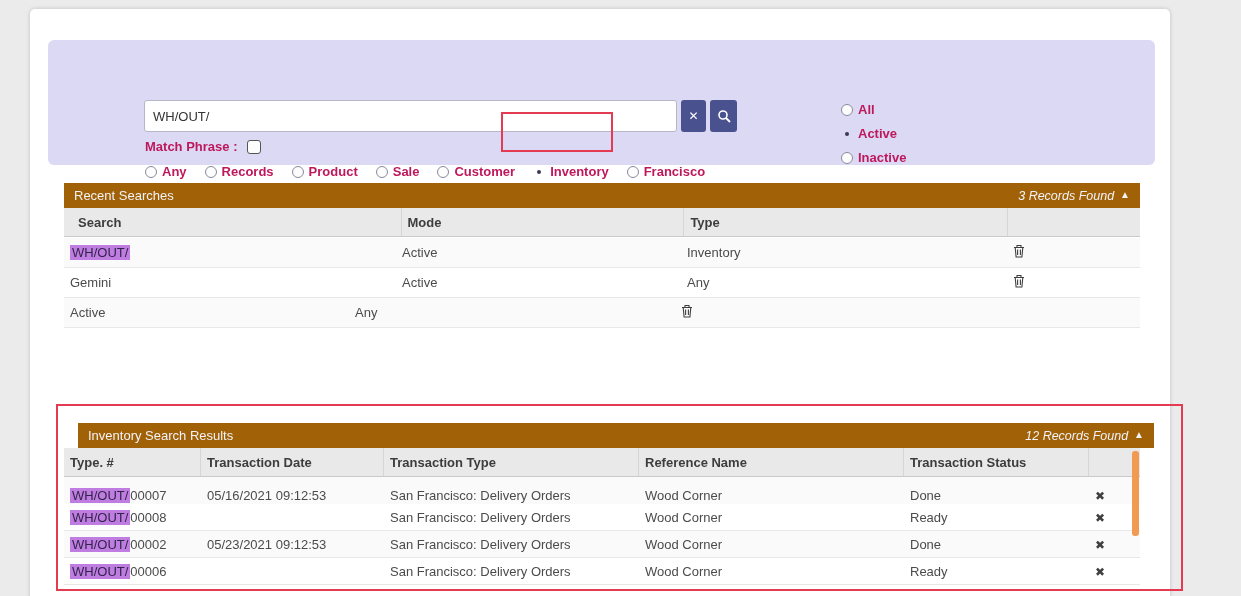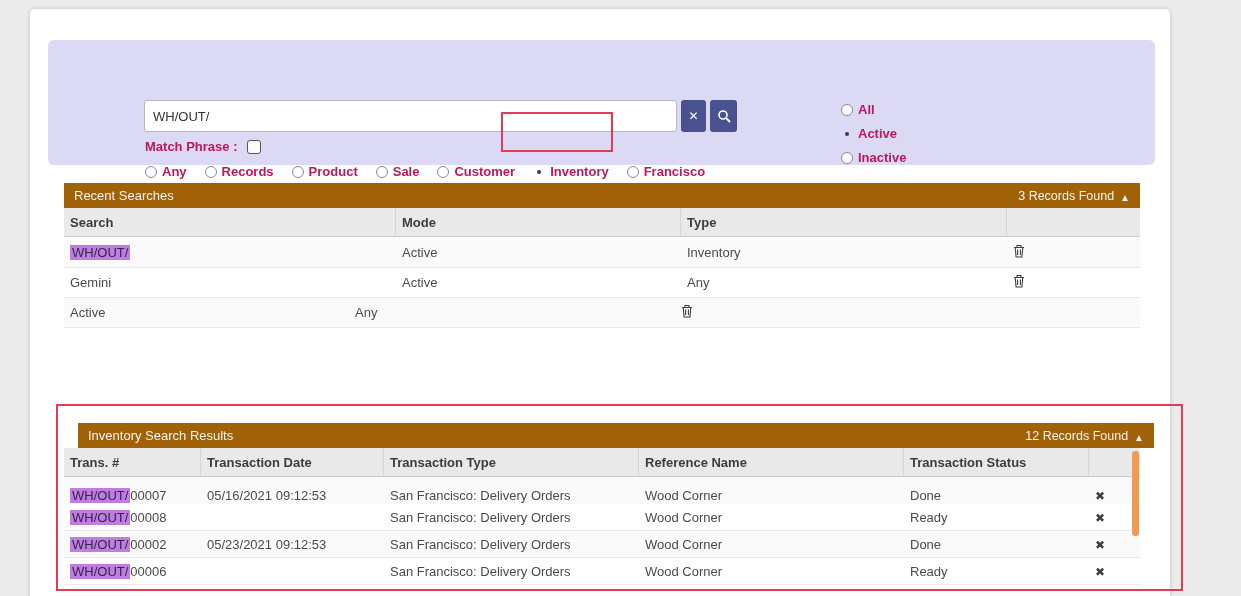--- a/index.html
+++ b/index.html
@@ -102,21 +102,21 @@
   
   .section-bar {
     position: absolute;
     width: 1076px; height: 25px;
     background: #a16207;
     color: #f2f2f8;
     display: flex; align-items: center; justify-content: space-between;
     padding: 0 10px;
     font-size: 13px;
   }
-  .records { display: flex; align-items: flex-end; gap: 6px; font-size: 12.5px; cursor: pointer; }
+  .records { display: flex; align-items: flex-start; gap: 6px; font-size: 12.5px; cursor: pointer; font-style: italic; }
   .collapse { font-size: 10px; }
 
   .thead {
     position: absolute;
     width: 1076px; height: 29px;
     background: #e9e9e9;
     border-bottom: 1px solid #c9c9c9;
     display: flex; align-items: center;
     font-size: 13px; font-weight: bold; color: #3d3d3d;
   }
@@ -227,21 +227,21 @@
     </div>
   </div>
 
   <div class="section-bar" style="left:64px; top:183px;">
     <span>Recent Searches</span>
     <span class="records">
       <span>3 Records Found</span>
       <span class="collapse">▲</span>
     </span>
   </div>
-  <div class="thead" style="left:64px; top:208px;">
+  <div class="thead" style="left:64px; top:208px;padding-left:8px;">
     <div class="c1">Search</div>
     <div class="c2">Mode</div>
     <div class="c3">Type</div>
     <div class="c4"></div>
   </div>
 
   <div class="trow odd" style="left:64px; top:238px; height:30px;">
     <div class="c1"><span class="hl">WH/OUT/</span></div>
     <div class="c2">Active</div>
     <div class="c3">Inventory</div>
@@ -272,21 +272,21 @@
   </div>
 
   <div class="section-bar" style="left:78px; top:423px;">
     <span>Inventory Search Results</span>
     <span class="records">
       <span>12 Records Found</span>
       <span class="collapse">▲</span>
     </span>
   </div>
   <div class="thead" style="left:64px; top:448px;">
-    <div class="d1">Trans. #</div>
+    <div class="d1">Type. #</div>
     <div class="d2">Transaction Date</div>
     <div class="d3">Transaction Type</div>
     <div class="d4">Reference Name</div>
     <div class="d5">Transaction Status</div>
     <div class="d6"></div>
   </div>
 
   <div class="trow odd" style="left:64px; top:477px; height:38px;">
     <div class="d1"><span class="hl">WH/OUT/</span><span>00007</span></div>
     <div class="d2">05/16/2021 09:12:53</div>

